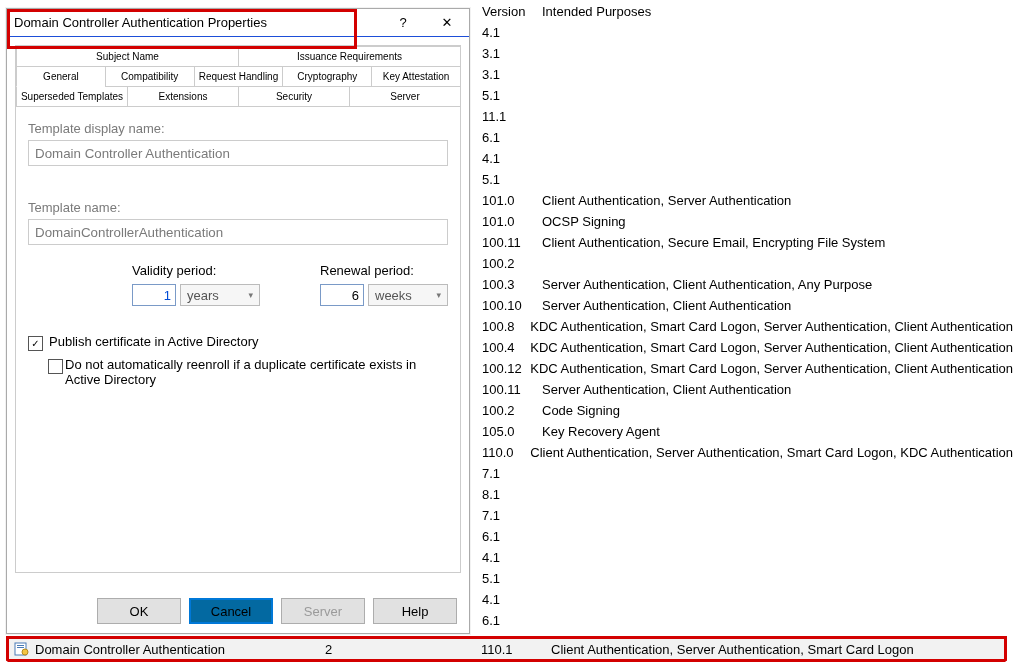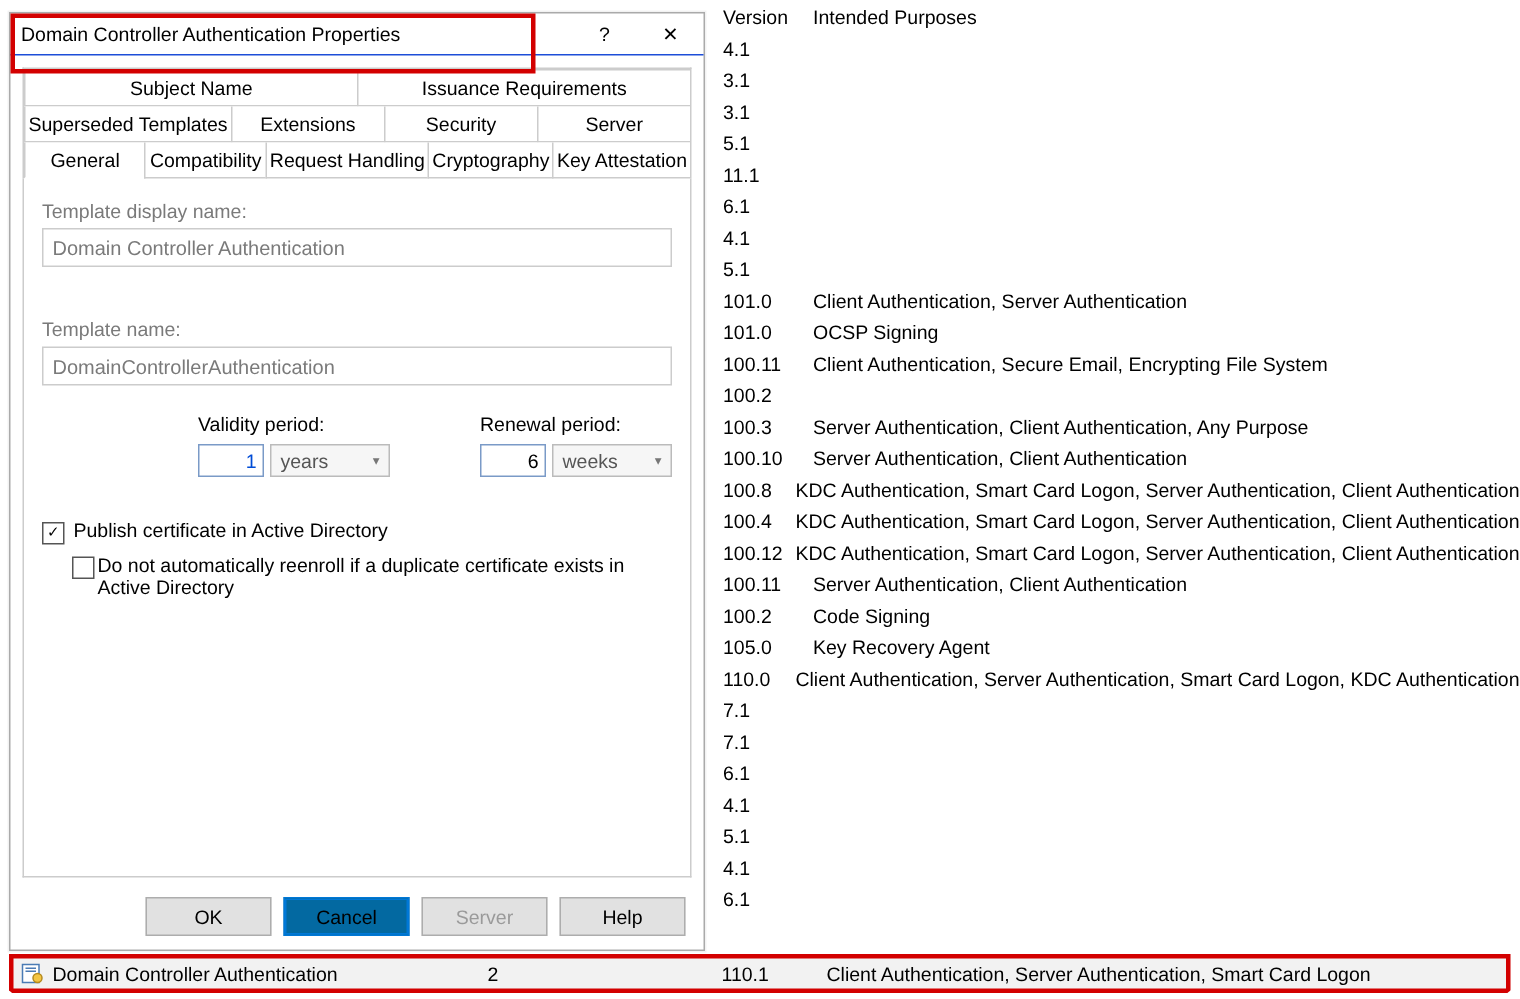--- a/index.html
+++ b/index.html
@@ -15,21 +15,21 @@
   .bg-row .col-v{width:60px;}
   .bg-row .col-p{flex:1;white-space:nowrap;}
   
   .dialog{position:absolute;left:6px;top:8px;width:462px;height:624px;background:#fff;border:1px solid #aaa;box-shadow:0 0 0 1px rgba(0,0,0,.05);}
   .titlebar{height:27px;display:flex;align-items:center;border-bottom:1px solid #1d4ed8;}
   .titlebar .title{flex:1;padding-left:7px;}
   .titlebar .btn{width:44px;height:27px;display:flex;align-items:center;justify-content:center;font-size:13px;}
   .title-outline{position:absolute;left:0;top:0;width:350px;height:40px;border:3px solid #d30000;box-sizing:border-box;pointer-events:none;}
   .tabs-area{border:1px solid #ccc;margin:8px 8px 0 8px;border-bottom:none;}
   .tab-row{display:flex;}
-  .tab{flex:1;text-align:center;padding:4px 2px;border:1px solid #ccc;border-right:none;background:#fff;cursor:default;font-size:13px;white-space:nowrap;}
+  .tab{flex:1;text-align:center;padding:4px 2px;border:1px solid #ccc;border-right:none;background:#fff;cursor:default;font-size:10px;white-space:nowrap;}
   .tab:last-child{border-right:none;}
   .tab.active{background:#fff;border-bottom:1px solid #fff;}
   .tab.inactive{background:#fff;}
   .tab-row + .tab-row .tab{border-top:none;}
   .panel{border:1px solid #ccc;border-top:none;margin:0 8px 8px 8px;padding:10px 12px 6px 12px;height:466px;box-sizing:border-box;}
   .lbl{color:#7a7a7a;margin-top:4px;margin-bottom:4px;}
   .ro-input{width:100%;box-sizing:border-box;border:1px solid #ccc;background:#fff;color:#7a7a7a;padding:4px 6px;height:26px;}
   .gap{height:30px;}
   .periods{display:flex;gap:60px;margin-top:18px;justify-content:flex-end;}
   .period .plabel{color:#000;margin-bottom:6px;}
@@ -147,20 +147,24 @@
         </div>
         <div class="bg-row">
           <span class="col-v">110.0</span>
           <span class="col-p">Client Authentication, Server Authentication, Smart Card Logon, KDC Authentication</span>
         </div>
         <div class="bg-row">
           <span class="col-v">7.1</span>
           <span class="col-p"></span>
         </div>
         <div class="bg-row">
+          <span class="col-v">8.1</span>
+          <span class="col-p"></span>
+        </div>
+        <div class="bg-row">
           <span class="col-v">7.1</span>
           <span class="col-p"></span>
         </div>
         <div class="bg-row">
           <span class="col-v">6.1</span>
           <span class="col-p"></span>
         </div>
         <div class="bg-row">
           <span class="col-v">4.1</span>
           <span class="col-p"></span>
@@ -186,32 +190,32 @@
       <div class="title">Domain Controller Authentication Properties</div>
       <div class="btn">?</div>
       <div class="btn">✕</div>
     </div>
 
     <div class="tabs-area">
       <div class="tab-row" id="tabs-r1">
           <div class="tab inactive">Subject Name</div>
           <div class="tab inactive">Issuance Requirements</div>
         </div>
-      <div class="tab-row" id="tabs-r2">
-          <div class="tab inactive">Superseded Templates</div>
-          <div class="tab inactive">Extensions</div>
-          <div class="tab inactive">Security</div>
-          <div class="tab inactive">Server</div>
-        </div>
       <div class="tab-row" id="tabs-r3">
           <div class="tab active">General</div>
           <div class="tab inactive">Compatibility</div>
           <div class="tab inactive">Request Handling</div>
           <div class="tab inactive">Cryptography</div>
           <div class="tab inactive">Key Attestation</div>
+        </div>
+      <div class="tab-row" id="tabs-r2">
+          <div class="tab inactive">Superseded Templates</div>
+          <div class="tab inactive">Extensions</div>
+          <div class="tab inactive">Security</div>
+          <div class="tab inactive">Server</div>
         </div>
     </div>
 
     <div class="panel">
       <div class="lbl">Template display name:</div>
       <input class="ro-input" readonly="" value="Domain Controller Authentication" style="">
       <div class="gap"></div>
       <div class="lbl">Template name:</div>
       <input class="ro-input" readonly="" value="DomainControllerAuthentication" style="">
 

